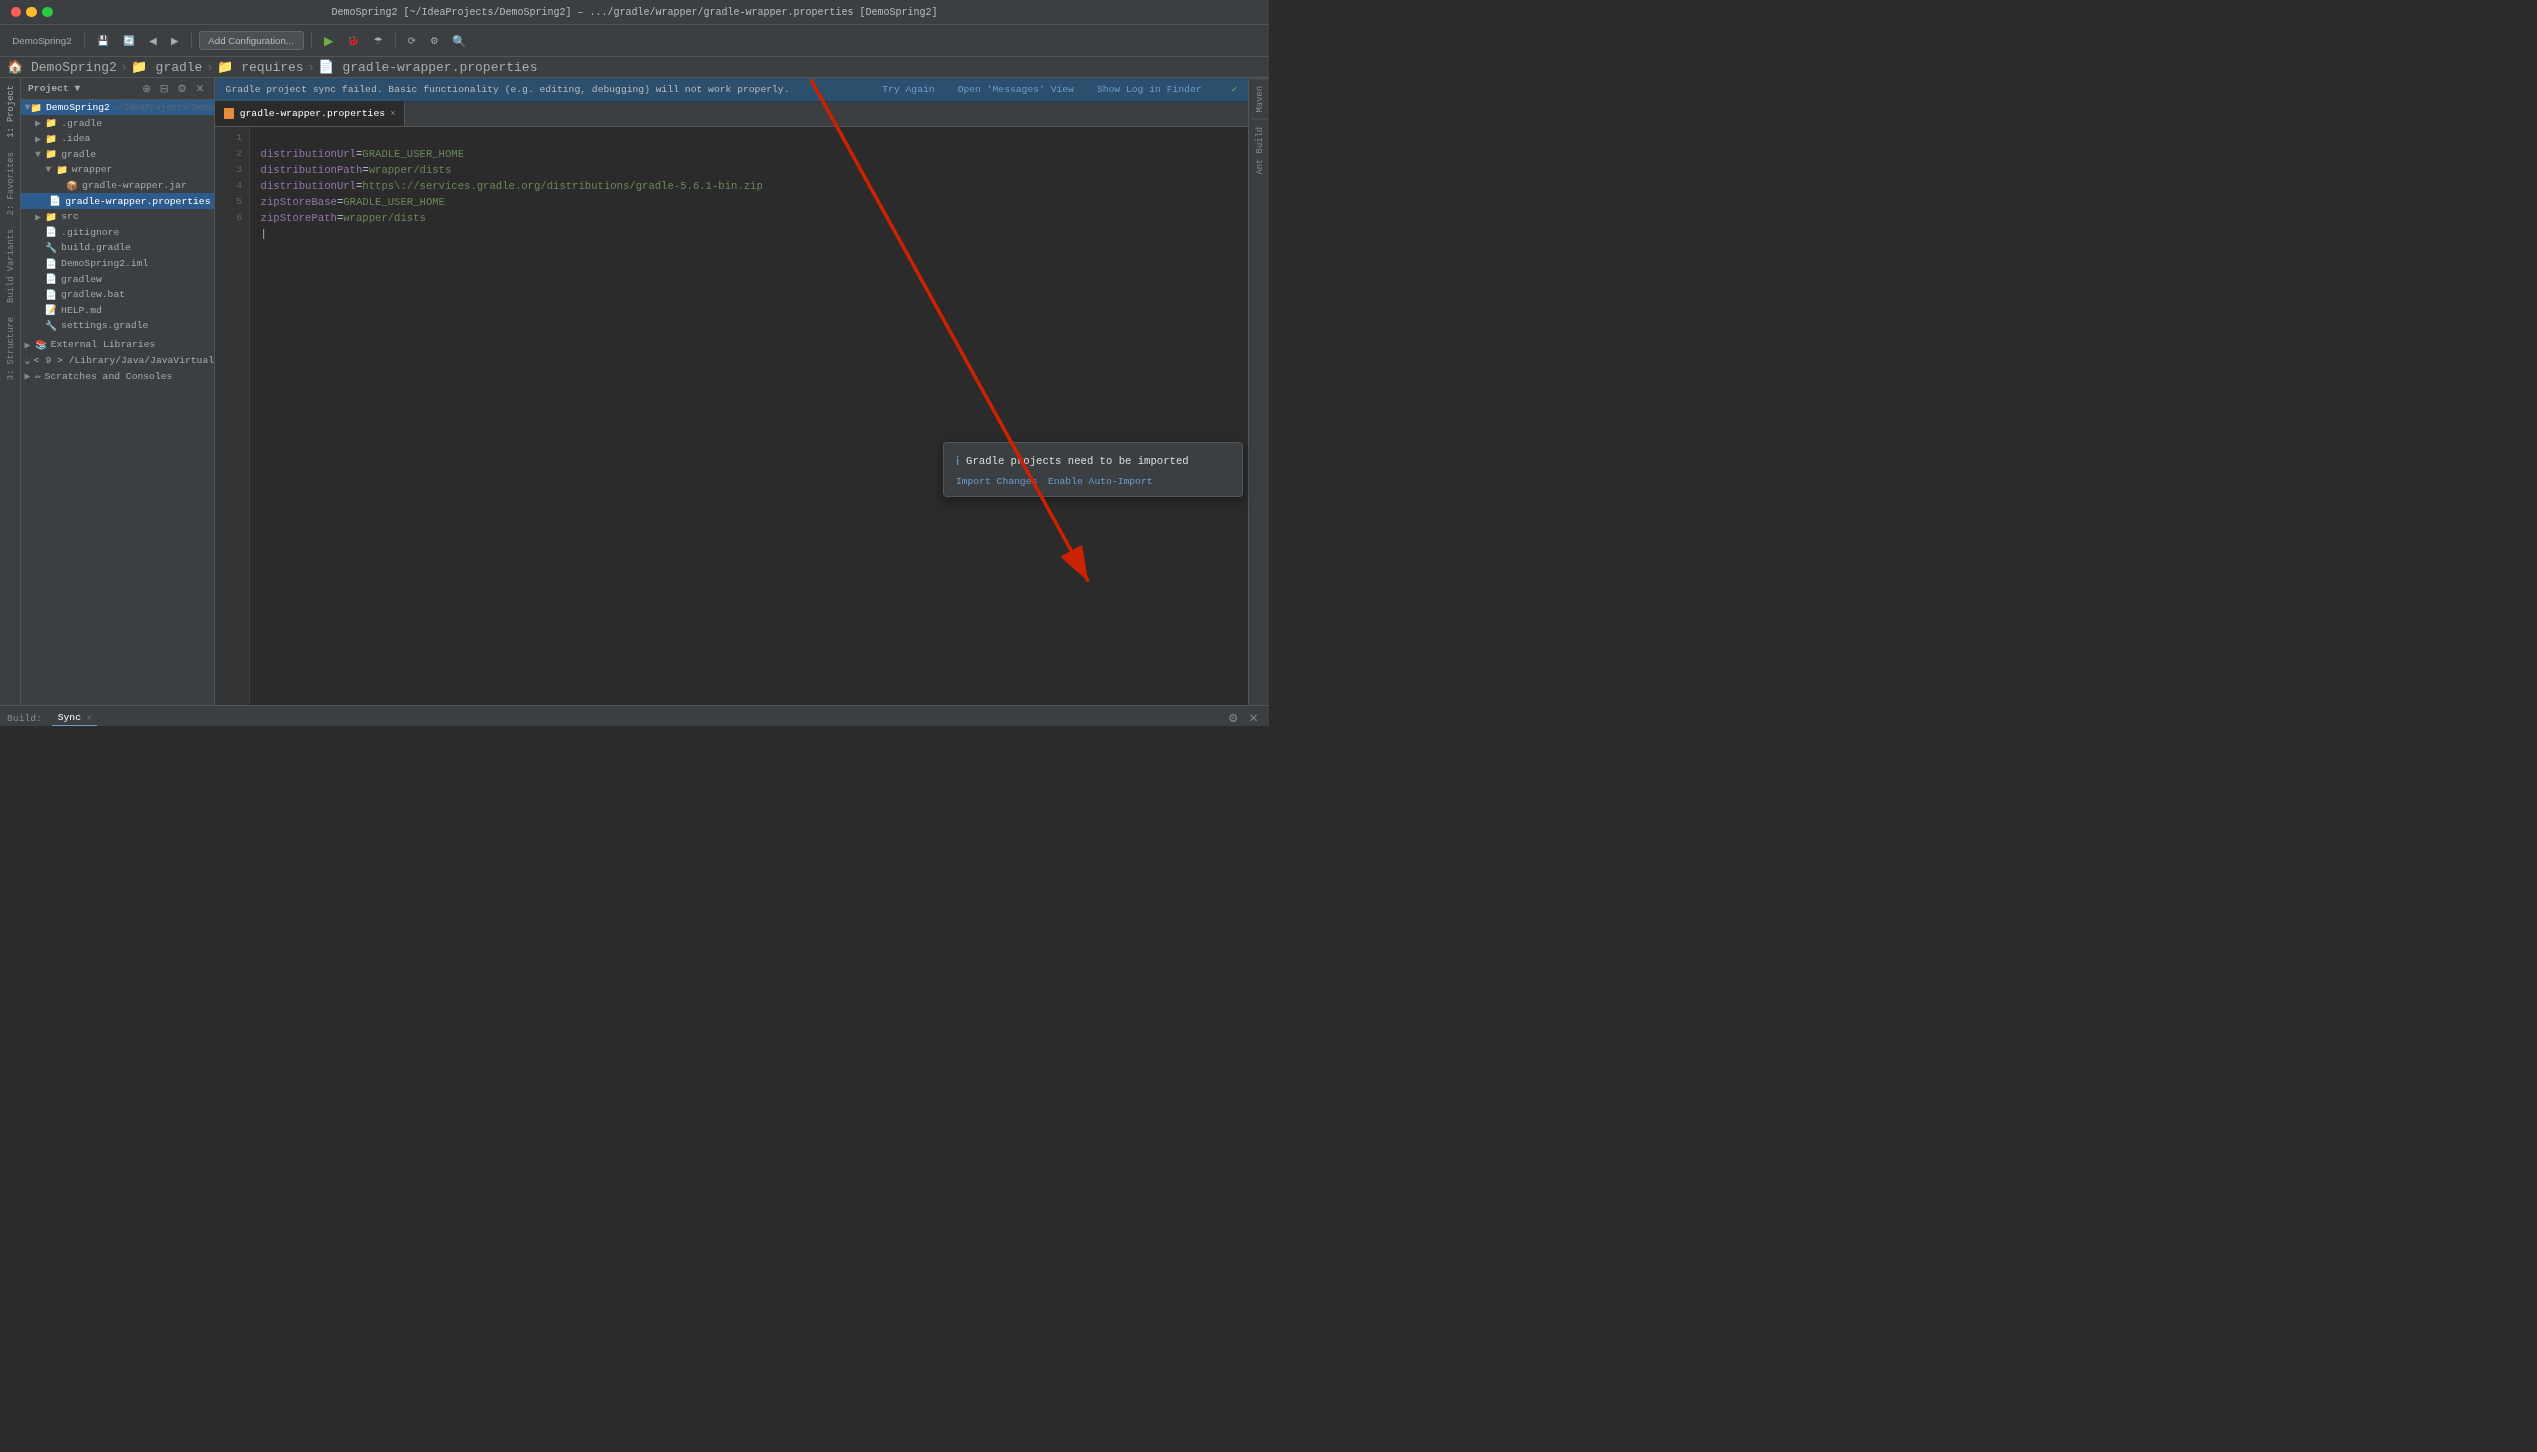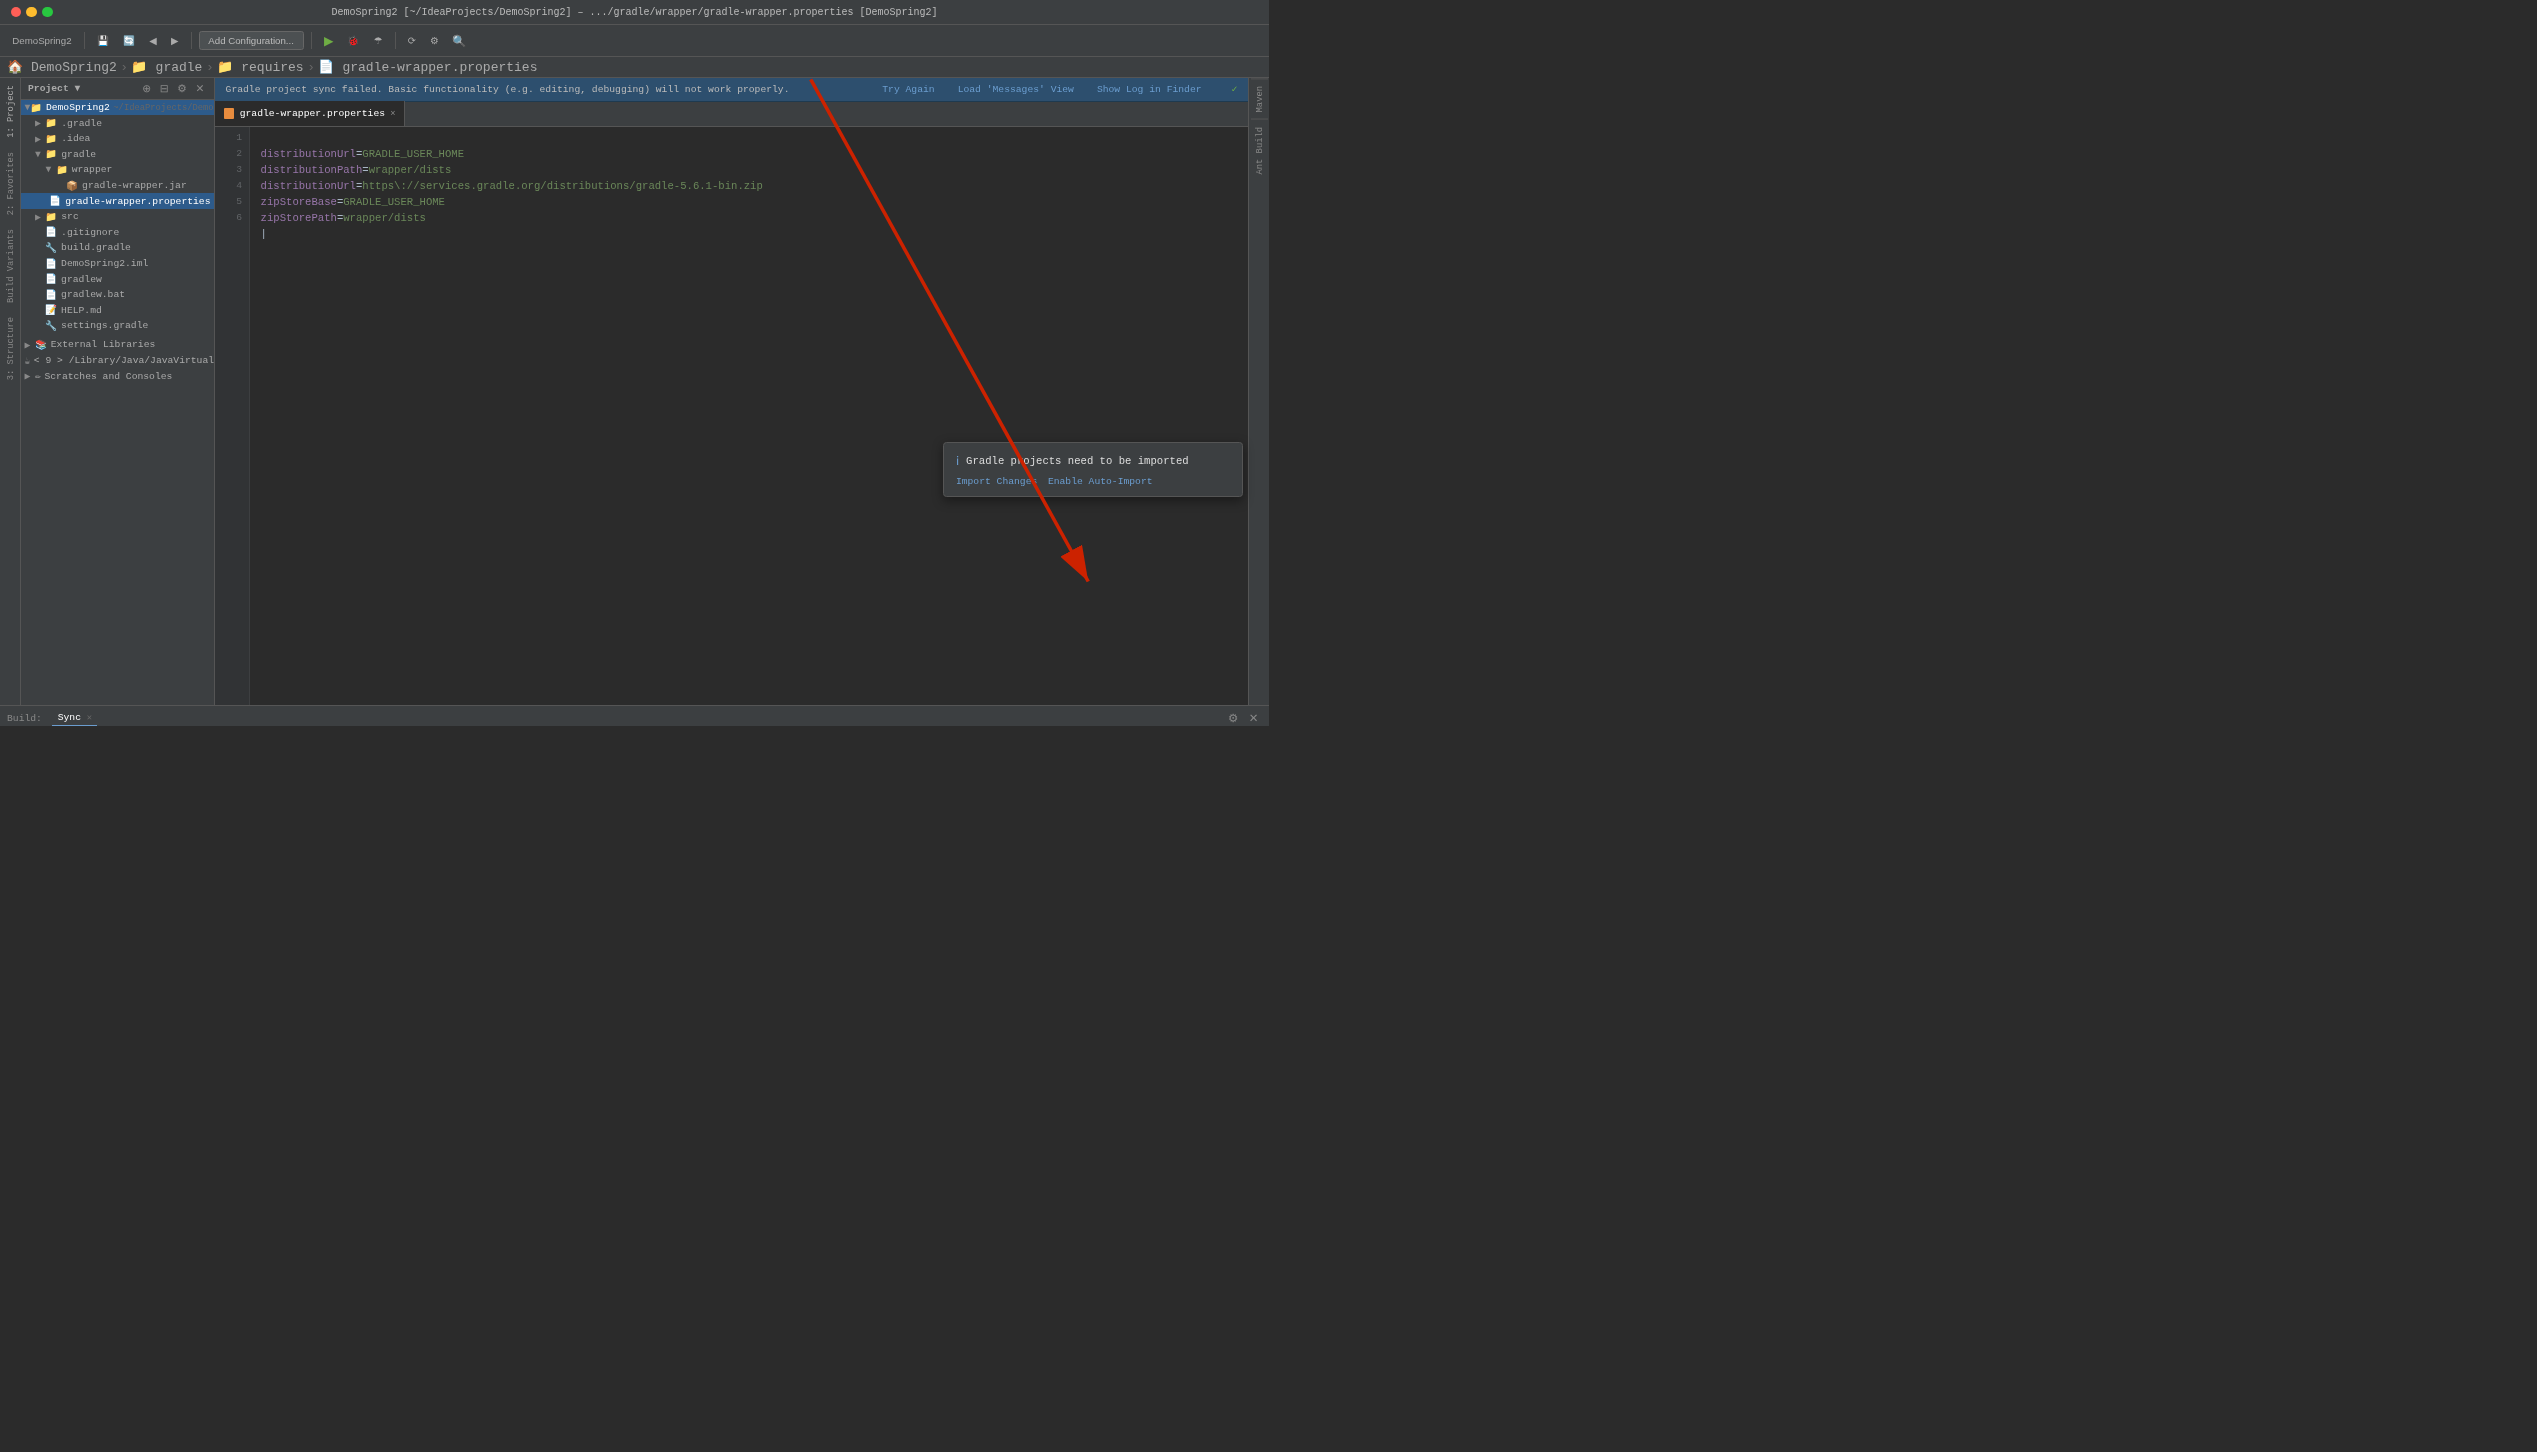--- a/index.html
+++ b/index.html
@@ -613,21 +613,21 @@
       <span>Scratches and Consoles</span>
     </div>
   </div>
 
   <div class="editor-area">
 
     <div class="notification-bar">
       <span class="notification-text">Gradle project sync failed. Basic functionality (e.g. editing, debugging) will not work properly.</span>
       <div class="notification-actions">
         <button class="notification-btn">Try Again</button>
-        <button class="notification-btn">Load 'Messages' View</button>
+        <button class="notification-btn">Open 'Messages' View</button>
         <button class="notification-btn">Show Log in Finder</button>
         <span style="color:#6fad44;margin-left:7px;">✓</span>
       </div>
     </div>
 
     <div class="tab-bar">
       <div class="tab active">
         <span class="tab-icon"></span>
         <span>gradle-wrapper.properties</span>
         <span class="tab-close">×</span>

